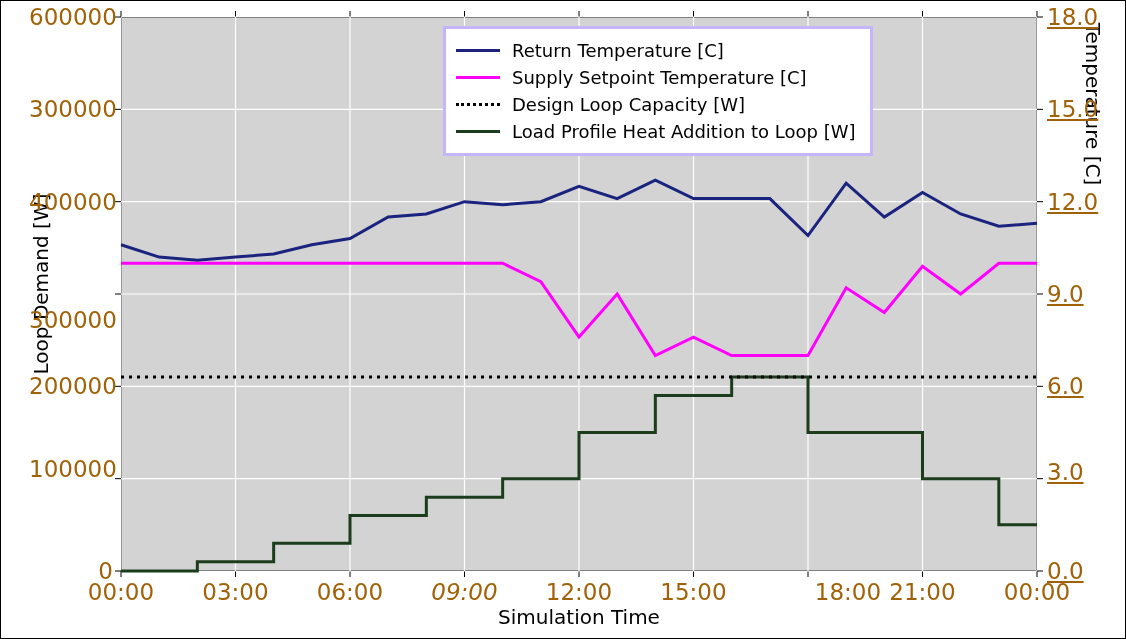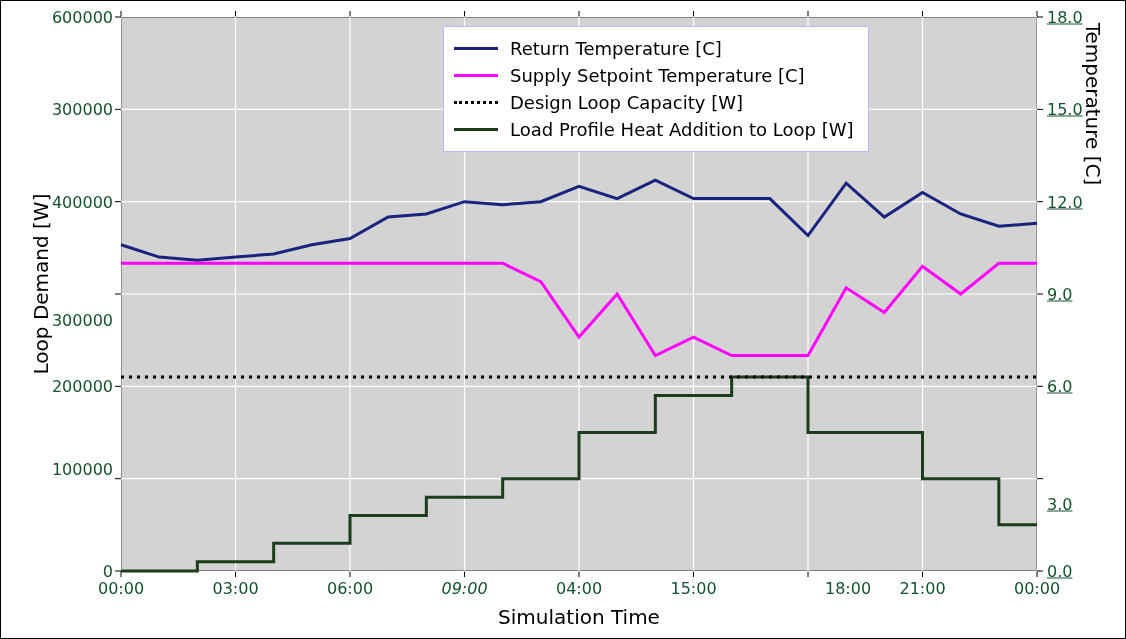--- a/index.html
+++ b/index.html
@@ -36,32 +36,32 @@
   .axis-label.vertical-left {
     transform: rotate(-90deg);
     transform-origin: left top;
   }
   .axis-label.vertical-right {
     transform: rotate(90deg);
     transform-origin: right top;
   }
   .tick-label {
     position: absolute;
-    font-size: 16px;
-    color: #14532d;
+    font-size: 23px;
+    color: #a16207;
     white-space: nowrap;
   }
   .tick-label.x { transform: translateX(-50%); }
   .tick-label.yL { text-align: right; transform: translateY(-50%); }
   .tick-label.yR { text-align: right;  transform: translateY(-50%); text-decoration: underline; }
 
   .legend {
     position: absolute;
     background: #fff;
-    border: 1px solid #c4b5fd;
+    border: 3px solid #c4b5fd;
     padding: 8px 14px 8px 10px;
     font-size: 18px;
     line-height: 1.5;
   }
   .legend-row {
     display: flex;
     align-items: center;
   }
   .legend-swatch {
     width: 44px;
@@ -156,32 +156,32 @@
       <div class="legend-row">
         <div class="legend-swatch" style="border-top-color: rgb(27, 61, 27);"></div>
         <span>Load Profile Heat Addition to Loop [W]</span>
       </div>
     </div>
 
 <div class="tick-label x" style="left: 120px; top: 578px;">00:00</div>
     <div class="tick-label x" style="left: 234.5px; top: 578px;">03:00</div>
     <div class="tick-label x" style="left: 349px; top: 578px;">06:00</div>
     <div class="tick-label x" style="left: 463.5px; top: 578px; font-style: italic;">09:00</div>
-    <div class="tick-label x" style="left: 578px; top: 578px;">04:00</div>
+    <div class="tick-label x" style="left: 578px; top: 578px;">12:00</div>
     <div class="tick-label x" style="left: 692.5px; top: 578px;">15:00</div>
     <div class="tick-label x" style="left: 807px; top: 578px; margin-left: 40px;">18:00</div>
     <div class="tick-label x" style="left: 921.5px; top: 578px;">21:00</div>
     <div class="tick-label x" style="left: 1036px; top: 578px;">00:00</div>
     <div class="tick-label yL" style="left: 28px; width: 84px; top: 570px;">0</div>
     <div class="tick-label yL" style="left: 28px; width: 84px; top: 468px;">100000</div>
     <div class="tick-label yL" style="left: 28px; width: 84px; top: 385.333px;">200000</div>
     <div class="tick-label yL" style="left: 28px; width: 84px; top: 293px; margin-top: 26px;">300000</div>
     <div class="tick-label yL" style="left: 28px; width: 84px; top: 200.667px;">400000</div>
     <div class="tick-label yL" style="left: 28px; width: 84px; top: 108.333px;">300000</div>
     <div class="tick-label yL" style="left: 28px; width: 84px; top: 16px;">600000</div>
     <div class="tick-label yR" style="left: 1046px; top: 570px;">0.0</div>
-    <div class="tick-label yR" style="left: 1046px; top: 503px;">3.0</div>
+    <div class="tick-label yR" style="left: 1046px; top: 471px;">3.0</div>
     <div class="tick-label yR" style="left: 1046px; top: 385.333px;">6.0</div>
     <div class="tick-label yR" style="left: 1046px; top: 293px;">9.0</div>
     <div class="tick-label yR" style="left: 1046px; top: 200.667px;">12.0</div>
     <div class="tick-label yR" style="left: 1046px; top: 108.333px;">15.0</div>
     <div class="tick-label yR" style="left: 1046px; top: 16px;">18.0</div>
   </div>
 
 </body></html>

